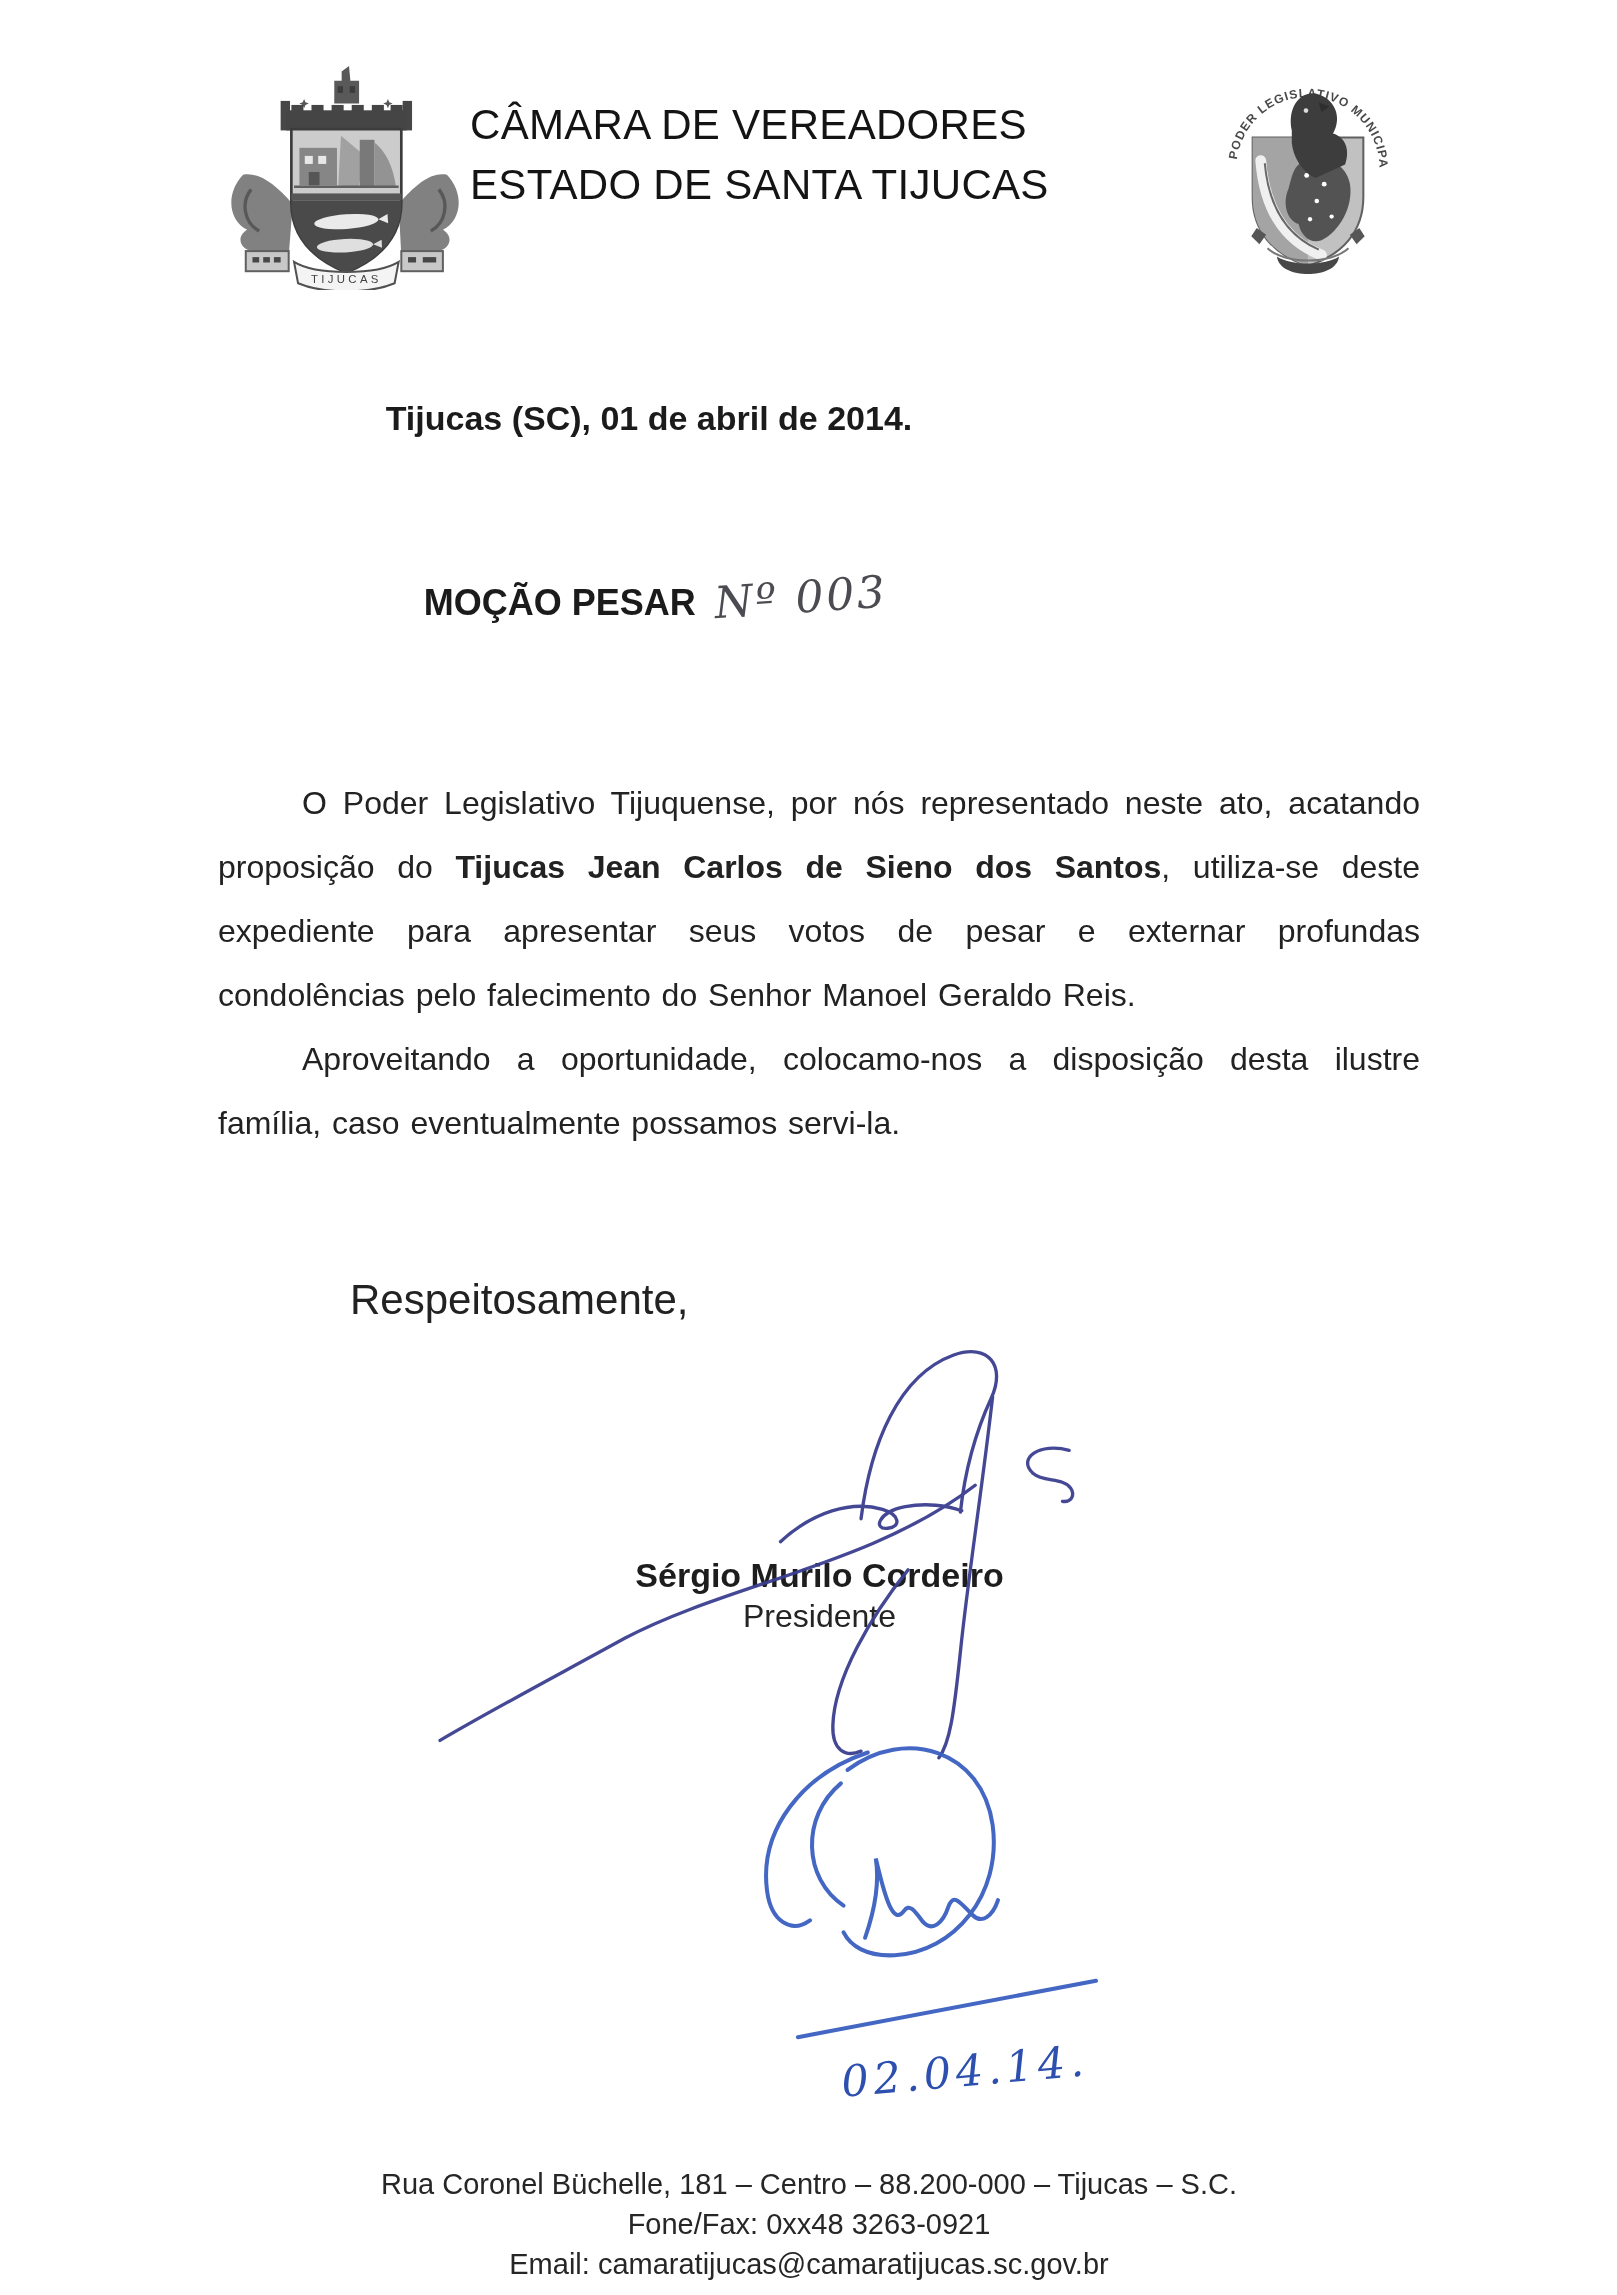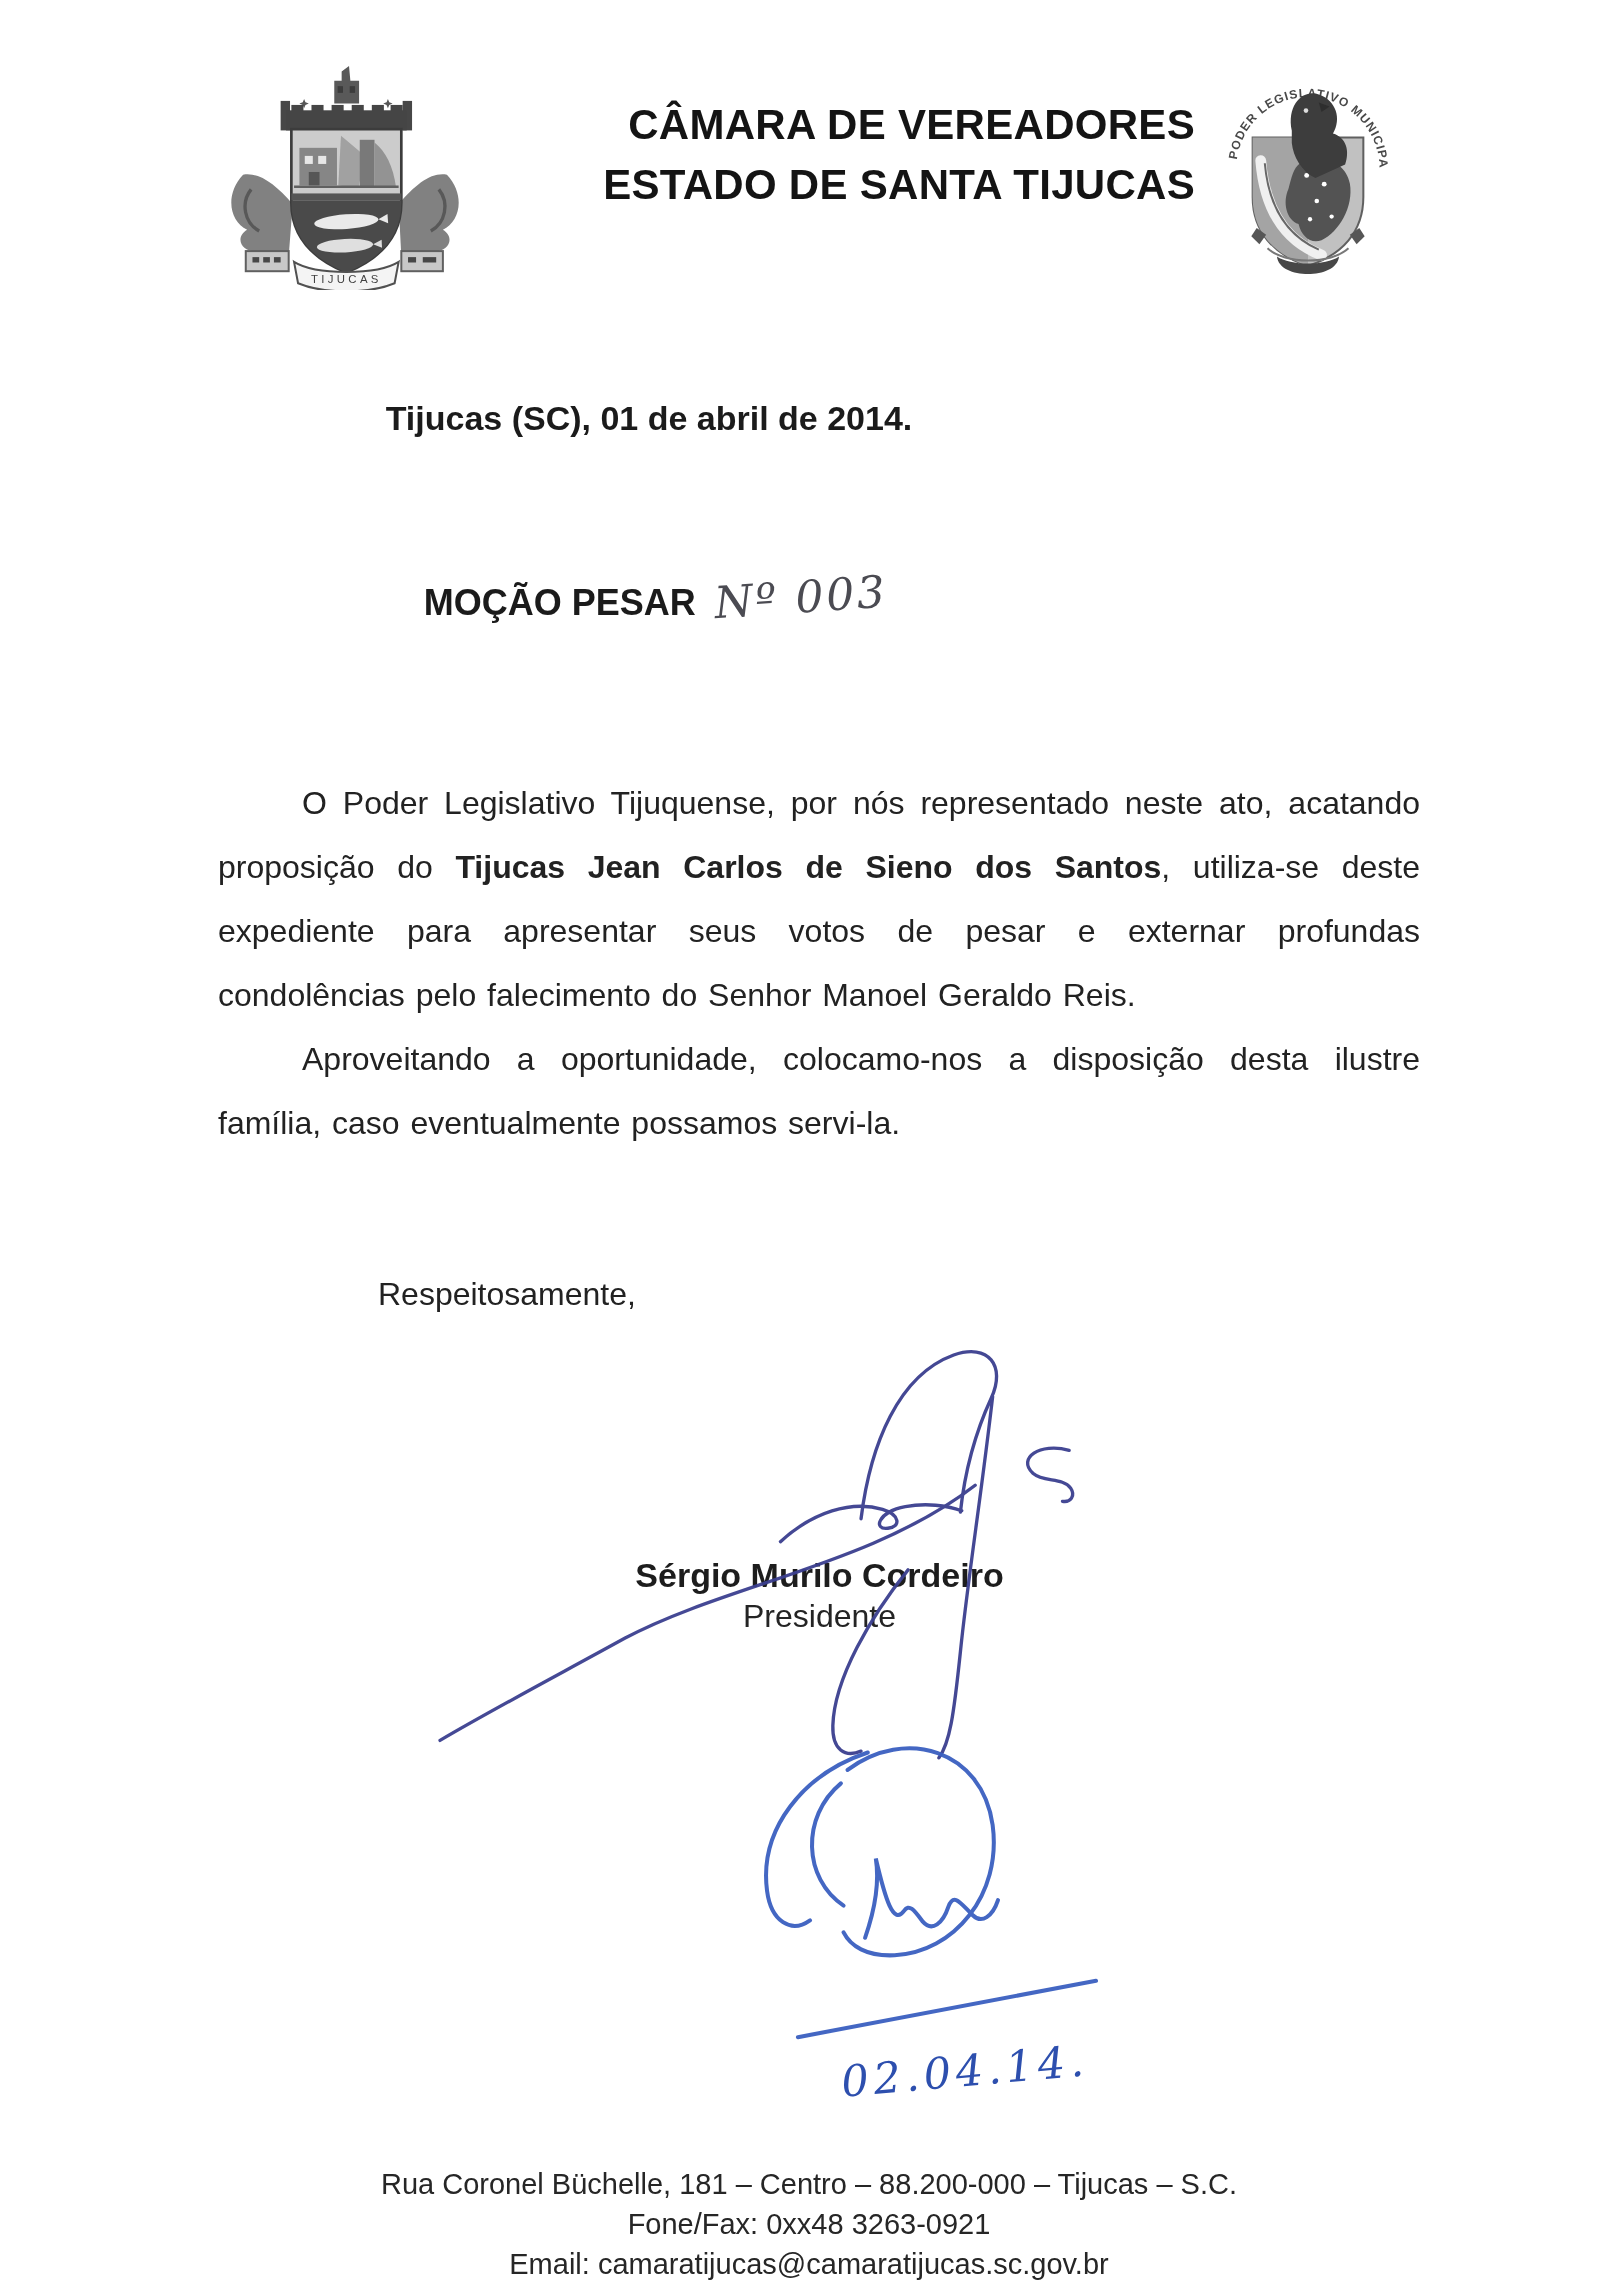--- a/index.html
+++ b/index.html
@@ -16,21 +16,21 @@
   .crest{
     position:absolute; left:227px; top:62px; width:236px; height:228px;
     filter:blur(0.3px); opacity:.93;
   }
   .seal{
     position:absolute; left:1220px; top:62px; width:176px; height:216px;
     filter:blur(0.3px); opacity:.93;
   }
   .header-text{
     position:absolute; left:470px; top:95px; width:725px;
-    text-align:right; font-weight:bold; font-size:42px; line-height:60px;
+    text-align:left; font-weight:normal; font-size:42px; line-height:60px;
     color:#141414; letter-spacing:0.3px;
   }
   
   .dateline{
     position:absolute; left:0; top:399px; width:1298px;
     text-align:center; font-weight:bold; font-size:34px; color:#1b1b1b;
   }
   .subject-row{
     position:absolute; left:0; top:582px; width:1312px;
     display:flex; justify-content:center; align-items:flex-start;
@@ -42,21 +42,21 @@
     transform:rotate(-4deg) translateY(-10.7px);
     letter-spacing:2.7px;
   }
   .body-text{
     position:absolute; left:218px; top:771px; width:1202px;
     font-size:32px; line-height:64px; color:#222; text-align:justify;
     word-spacing:2px;
   }
   .body-text p{ margin:0; text-indent:84px; }
   .closing{
-    position:absolute; left:378px; top:1276px; font-size:32px; color:#222;
+    position:absolute; left:350px; top:1276px; font-size:42px; color:#222;
   }
   .signer-block{
     position:absolute; left:0; top:1555px; width:1639px;
     text-align:center; line-height:41px;
   }
   .signer-name{ font-weight:bold; font-size:34px; color:#1d1d1d; }
   .signer-title{ font-size:32px; color:#242424; }
   
   .ink-overlay{
     position:absolute; left:0; top:0; width:1618px; height:2295px;

